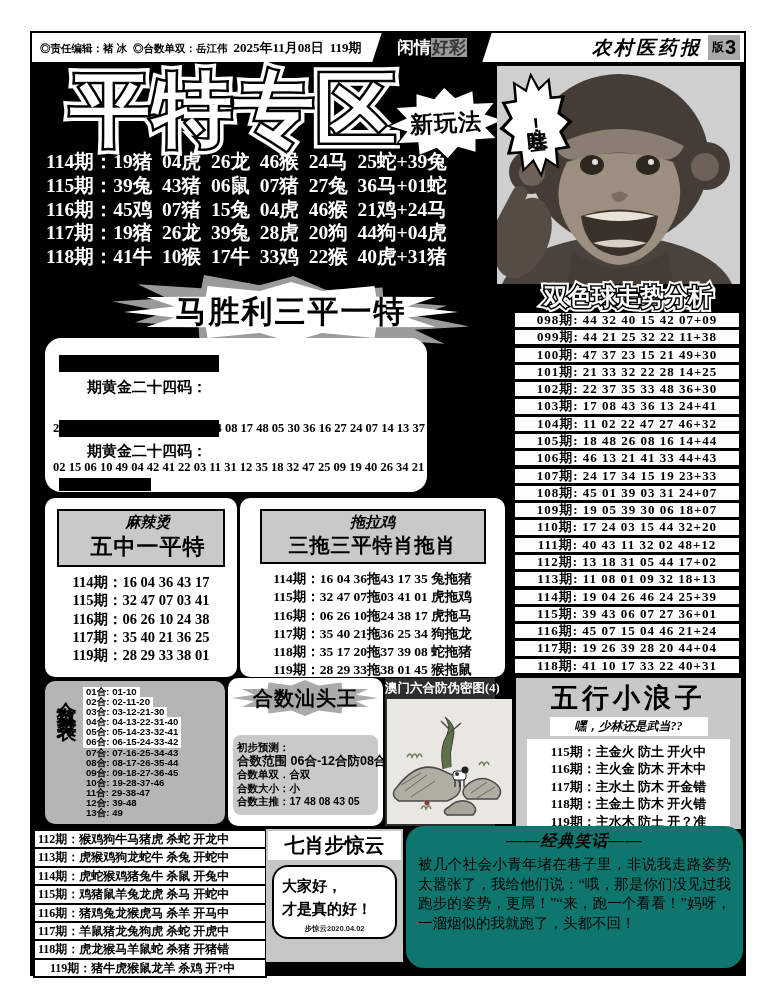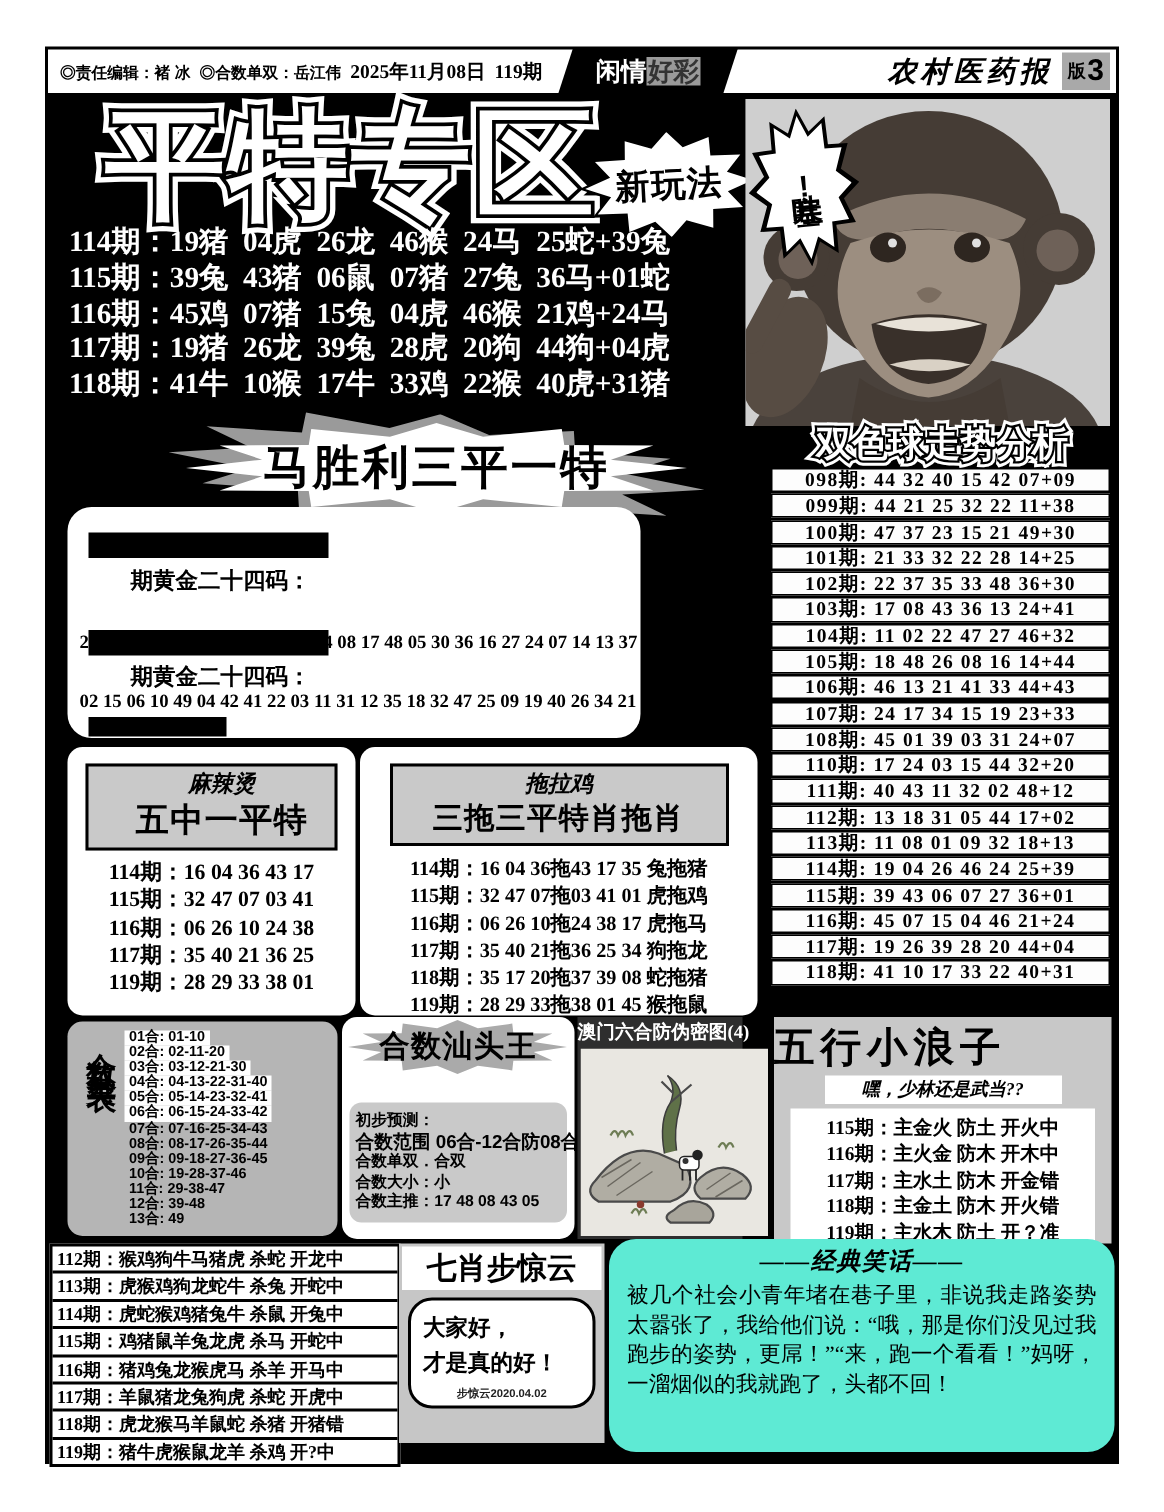--- a/index.html
+++ b/index.html
@@ -103,37 +103,37 @@
   .st-body{margin:17px 5px;background:#c9c9c9;border-radius:8px;padding:6px 4px;}
   .st-line{font-size:10.5px;font-weight:bold;line-height:13.5px;white-space:nowrap;}
   .st-line.big{font-size:12.5px;}
   
   .mitu{position:absolute;left:355px;top:614px;width:110px;height:148px;background:#2e2e2e;}
   .mt-title{color:#fff;font-size:12.5px;font-weight:bold;font-family:"Liberation Serif",serif;
             text-align:center;padding-top:2px;white-space:nowrap;}
   .mitu svg{position:absolute;left:2px;top:21px;}
   
   .wuxing{position:absolute;left:486px;top:614px;width:225px;height:151px;background:#c8c8c8;}
-  .wx-title{font-size:27px;font-weight:900;letter-spacing:4px;padding-top:2px;}
+  .wx-title{font-size:27px;font-weight:900;text-align:center;letter-spacing:4px;padding-top:2px;}
   .wx-sub{width:158px;margin:1px auto 3px;background:#fff;text-align:center;font-size:12px;font-weight:900;
           font-style:italic;font-family:"Liberation Serif",serif;padding:1px 0;}
   .wx-rows{margin:0 11px;background:#fff;padding:4px 0 5px;}
   .wx-row{font-size:13px;font-weight:bold;font-family:"Liberation Serif",serif;text-align:center;
           line-height:17.4px;white-space:nowrap;}
   
   .qx-list{position:absolute;left:3px;top:765px;width:230px;background:#fff;border:2px solid #000;}
   .qx-row{height:16.4px;line-height:16.4px;border-bottom:2px solid #000;font-size:12px;font-weight:bold;
           font-family:"Liberation Serif",serif;padding-left:3px;white-space:nowrap;overflow:hidden;}
-  .qx-row:last-child{border-bottom:none;}
+  .qx-row:last-child{border-bottom:none;margin-left:12px;}
   .qx-box{position:absolute;left:236px;top:765px;width:137px;height:133px;background:#c6c6c6;}
   .qx-title{font-size:20px;font-weight:900;text-align:center;background:#fff;margin:2px 2px 0;padding:1px 0;}
   .qx-bubble{margin:5px 6px;background:#fff;border:2px solid #000;border-radius:16px;padding:8px 8px 3px;}
   .qx-bubble .bl{font-size:15px;font-weight:bold;line-height:23px;font-family:"Liberation Serif",serif;}
   .qx-bubble .sign{font-size:7.5px;text-align:center;color:#222;margin-top:3px;font-weight:bold;}
-  .joke{position:absolute;left:376px;top:762px;width:337px;height:142px;background:#5eead4;border-radius:18px;}
+  .joke{position:absolute;left:376px;top:762px;width:337px;height:142px;background:#0f766e;border-radius:18px;}
   .joke-title{text-align:center;font-size:16px;font-weight:900;font-style:italic;
               font-family:"Liberation Serif",serif;padding-top:5px;letter-spacing:1px;}
   .joke-text{padding:3px 12px 0;font-size:14.5px;font-family:"Liberation Serif",serif;
              line-height:19.5px;text-align:justify;}
 </style>
 </head>
 <body>
 
 <div class="page">
 
@@ -223,20 +223,21 @@
       <div class="ssq-row">099期: 44 21 25 32 22 11+38</div>
       <div class="ssq-row">100期: 47 37 23 15 21 49+30</div>
       <div class="ssq-row">101期: 21 33 32 22 28 14+25</div>
       <div class="ssq-row">102期: 22 37 35 33 48 36+30</div>
       <div class="ssq-row">103期: 17 08 43 36 13 24+41</div>
       <div class="ssq-row">104期: 11 02 22 47 27 46+32</div>
       <div class="ssq-row">105期: 18 48 26 08 16 14+44</div>
       <div class="ssq-row">106期: 46 13 21 41 33 44+43</div>
       <div class="ssq-row">107期: 24 17 34 15 19 23+33</div>
       <div class="ssq-row">108期: 45 01 39 03 31 24+07</div>
+      <div class="ssq-row">109期: 19 05 39 30 06 18+07</div>
       <div class="ssq-row">110期: 17 24 03 15 44 32+20</div>
       <div class="ssq-row">111期: 40 43 11 32 02 48+12</div>
       <div class="ssq-row">112期: 13 18 31 05 44 17+02</div>
       <div class="ssq-row">113期: 11 08 01 09 32 18+13</div>
       <div class="ssq-row">114期: 19 04 26 46 24 25+39</div>
       <div class="ssq-row">115期: 39 43 06 07 27 36+01</div>
       <div class="ssq-row">116期: 45 07 15 04 46 21+24</div>
       <div class="ssq-row">117期: 19 26 39 28 20 44+04</div>
       <div class="ssq-row">118期: 41 10 17 33 22 40+31</div>
     </div>

